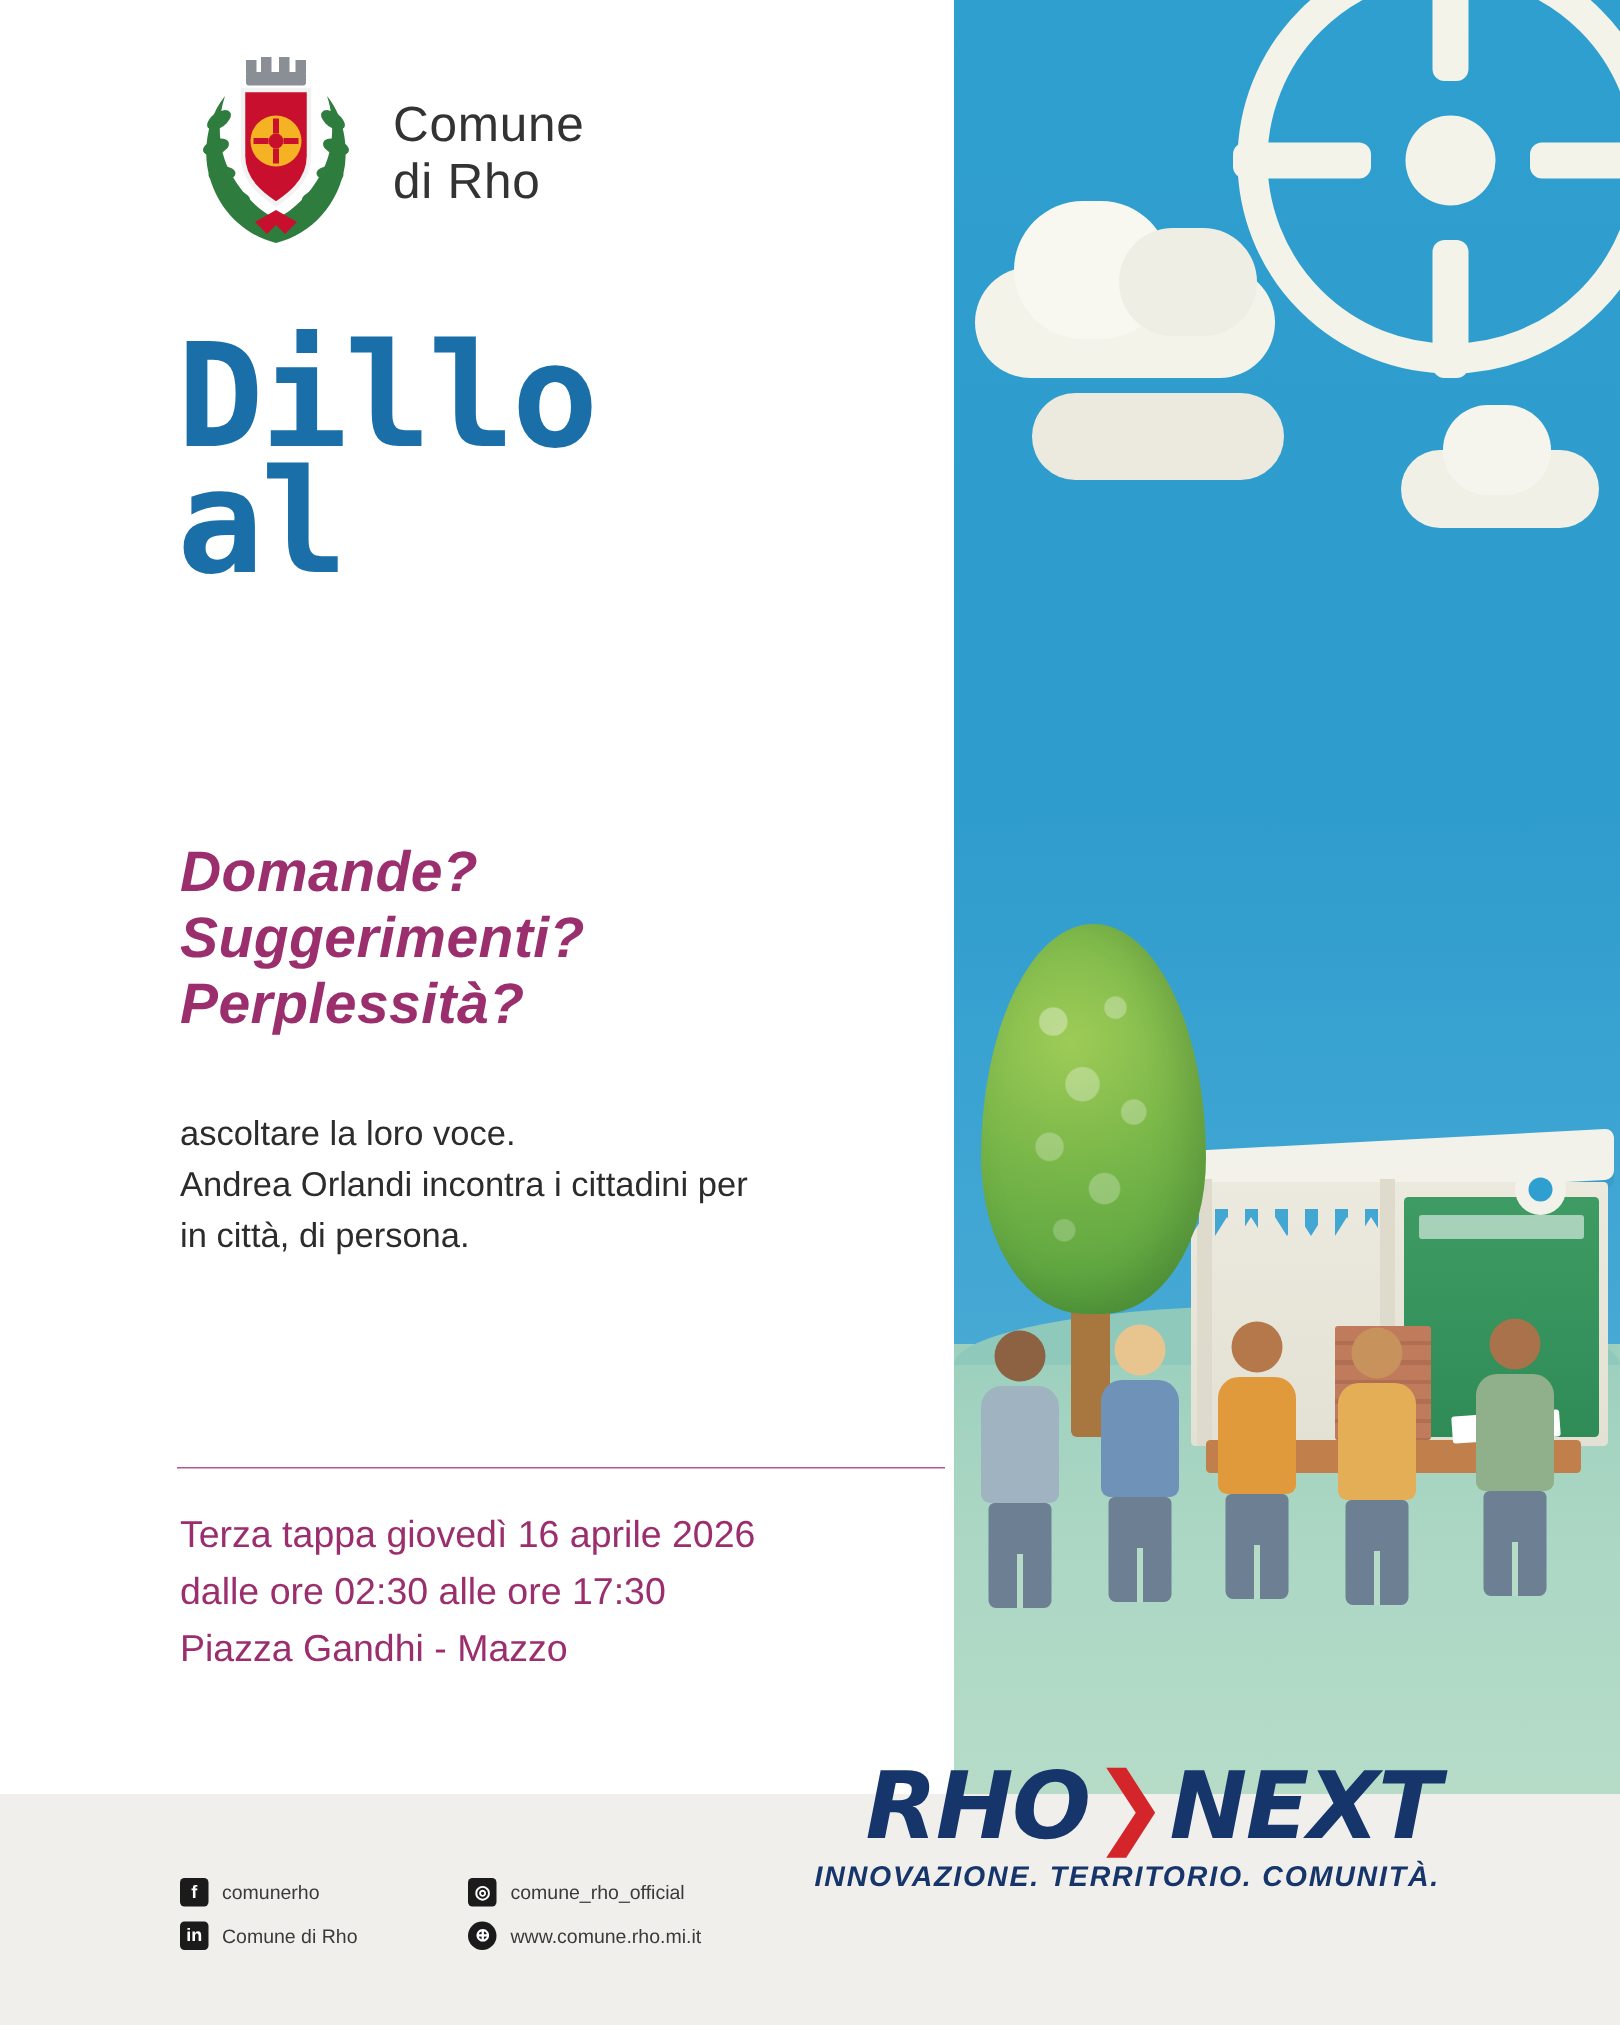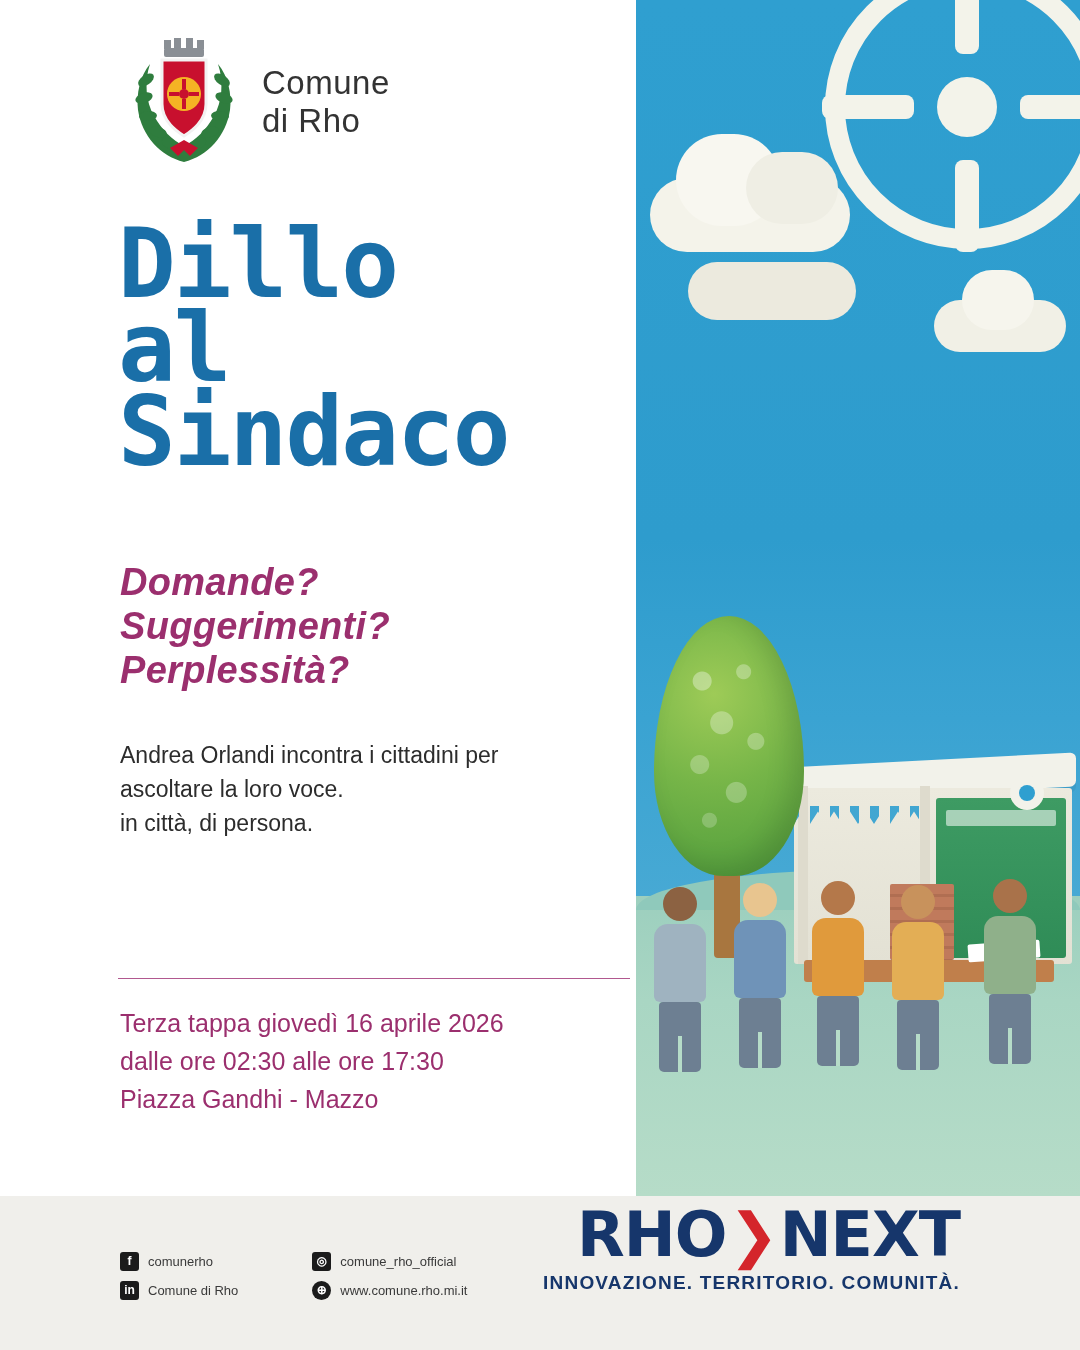--- a/index.html
+++ b/index.html
@@ -227,21 +227,21 @@
   }
   .s-item { display: flex; align-items: center; gap: 9px; }
   .s-ico {
     width: 19px; height: 19px; border-radius: 3px; background:#1b1b1b;
     color:#fff; font-size: 12px; font-weight:700; line-height:19px; text-align:center;
     font-family: "Liberation Sans", sans-serif;
   }
   .s-ico.circle { border-radius: 50%; }
 
   .rhonext {
-    position: absolute; right: 120px; top: 1204px; text-align: right;
+    position: absolute; right: 120px; top: 1173px; text-align: right; font-style: italic;
   }
   .rhonext .word {
     display: flex; align-items: center; justify-content: flex-end;
     font-family: "DejaVu Sans", sans-serif;
     font-weight: 700; font-size: 62px; letter-spacing: -1px; line-height: 62px;
   }
   .rhonext .rho { color: #16366b; }
   .rhonext .next { color: #16366b; }
   .rhonext .chev { color: #d4252b; margin: 0 2px; font-size: 60px; }
   .rhonext .tag {
@@ -298,32 +298,31 @@
       </div>
       <div>
         <div class="comune-name">Comune</div>
         <div class="comune-name">di Rho</div>
       </div>
     </div>
 
     <div class="headline">
       <div>Dillo</div>
       <div>al</div>
-      <div>Sindaco</div>
     </div>
 
     <div class="subhead">
       <div>Domande?</div>
       <div>Suggerimenti?</div>
       <div>Perplessità?</div>
     </div>
 
     <div class="bodycopy">
+      <div>ascoltare la loro voce.</div>
       <div>Andrea Orlandi incontra i cittadini per</div>
-      <div>ascoltare la loro voce.</div>
       <div>in città, di persona.</div>
     </div>
 
     <div class="rule"></div>
 
     <div class="when">
       <div>
         <span>Terza tappa </span><span class="bold">giovedì 16 aprile 2026</span>
       </div>
       <div class="line2">dalle ore 02:30 alle ore 17:30</div>

